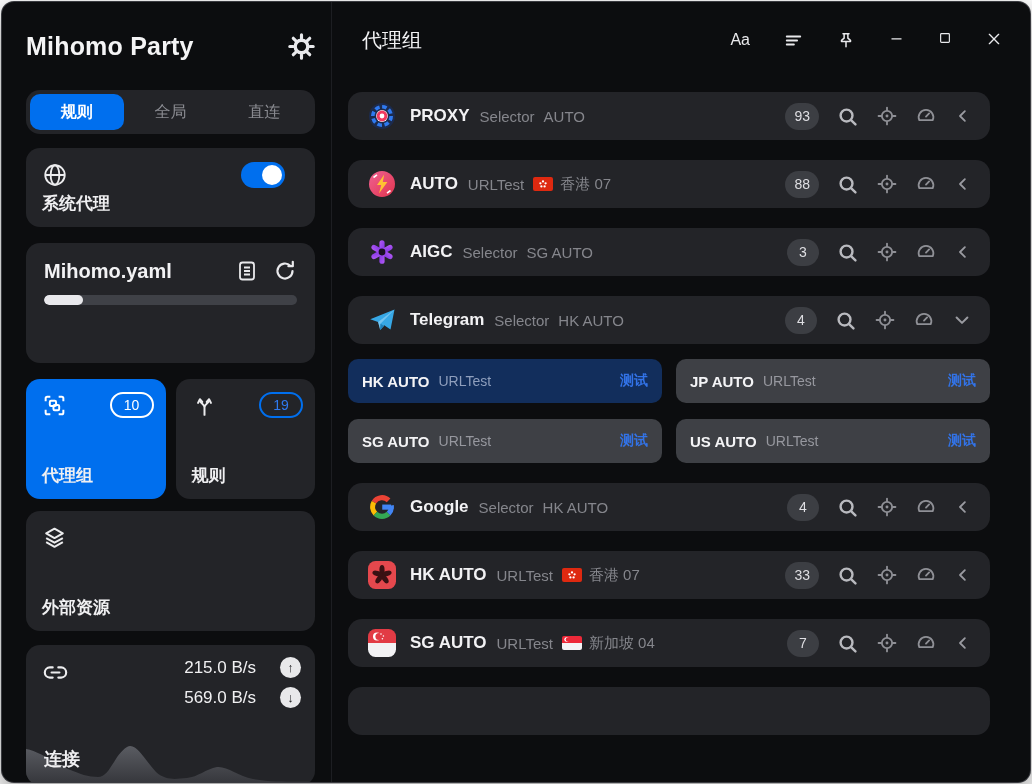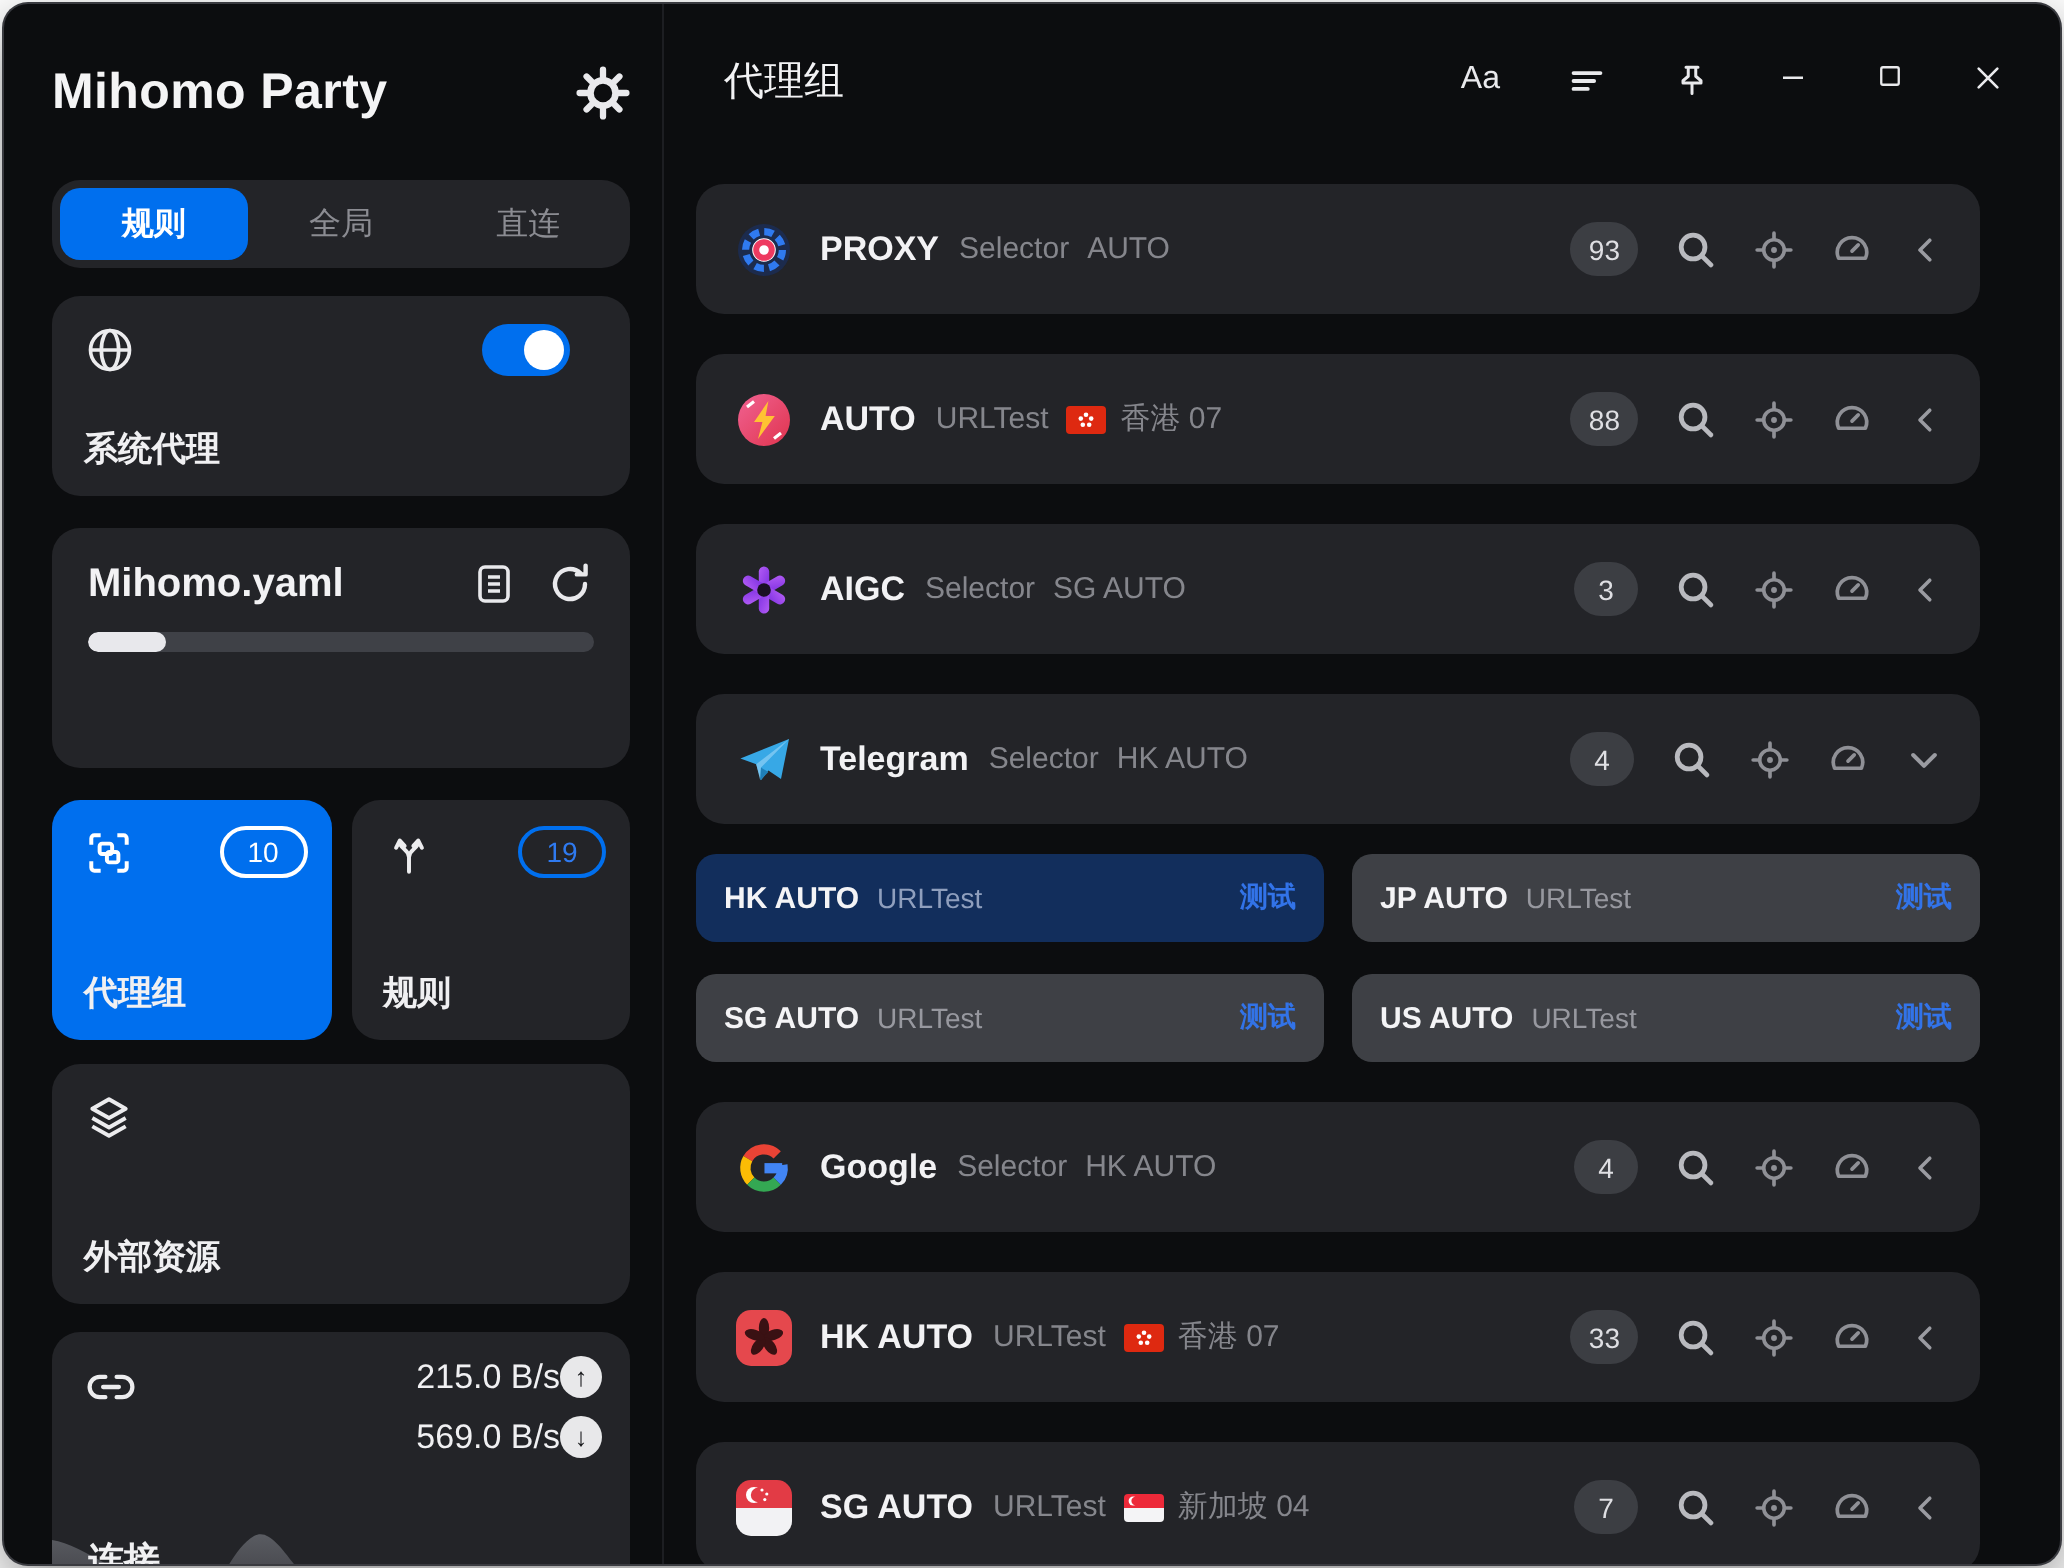--- a/index.html
+++ b/index.html
@@ -9,52 +9,52 @@
   
   .sidebar{position:absolute;left:0;top:0;bottom:0;width:330px;padding:0 16px 0 24px;border-right:1px solid #1d1e22;}
   .sb-header{margin-top:26px;height:36px;display:flex;align-items:center;justify-content:space-between;gap:29px;}
   .app-title{font-size:25px;font-weight:bold;color:#f4f4f5;letter-spacing:.2px;}
   .icon-btn{background:none;border:none;padding:0;color:#e9e9ec;cursor:pointer;display:flex;align-items:center;justify-content:center;}
   .card{background:var(--card,#232428);border-radius:14px;}
   .tabs{margin-top:26px;height:44px;display:flex;padding:4px;align-items:stretch;}
   .tab{flex:1;display:flex;align-items:center;justify-content:center;font-size:16px;color:#8b8c92;border-radius:10px;cursor:pointer;}
   .tab.active{background:var(--accent,#006fee);color:#fff;font-weight:bold;}
   .row2{display:flex;gap:10px;margin-top:14px;}
-  .sq-card{flex:1;height:100px;padding:14px 30px 12px 16px;position:relative;cursor:pointer;}
+  .sq-card{flex:1;height:79px;padding:14px 30px 12px 16px;position:relative;cursor:pointer;}
   .sq-top{display:flex;align-items:center;justify-content:space-between;color:#ececee;}
   .sq-label{position:absolute;left:16px;bottom:12px;font-size:17px;font-weight:bold;color:#f0f0f2;}
   .switch{width:44px;height:26px;border-radius:13px;background:var(--accent,#006fee);position:relative;flex:none;}
   .switch .knob{position:absolute;top:3px;right:3px;width:20px;height:20px;border-radius:50%;background:#fff;}
   .profile{margin-top:16px;height:120px;padding:16px 18px 14px 18px;cursor:pointer;}
   .profile-top{display:flex;align-items:flex-end;justify-content:space-between;}
   .profile-name{font-size:20px;font-weight:bold;color:#f2f2f4;}
   .profile-actions{display:flex;gap:14px;color:#e6e6e9;}
   .profile-meta{display:flex;justify-content:space-between;margin-top:14px;font-size:15px;color:#d9d9dd;}
   .progress{margin-top:12px;height:10px;border-radius:5px;background:#3f4147;overflow:hidden;}
   .progress>i{display:block;height:100%;background:#e8e8ec;border-radius:5px;}
   .nav-card{flex:1;height:120px;padding:14px 14px 12px 16px;position:relative;cursor:pointer;color:#ededf0;}
   .nav-card.active{background:var(--accent,#006fee);}
   .nav-badge{position:absolute;right:12px;top:13px;min-width:44px;height:26px;border-radius:13px;border:2px solid var(--accent,#006fee);
     color:var(--accent-text,#2f7af0);display:flex;align-items:center;justify-content:center;font-size:14px;padding:0 8px;}
   .nav-card.active .nav-badge{border-color:#fff;color:#fff;}
   .nav-label{position:absolute;left:16px;bottom:12px;font-size:17px;font-weight:bold;color:#f0f0f2;}
   .conn{margin-top:14px;height:140px;position:relative;padding:14px 16px;overflow:hidden;cursor:pointer;}
   .conn-speeds{position:absolute;right:14px;top:12px;text-align:right;font-size:17px;color:#f0f0f2;}
-  .speed-line{display:flex;align-items:center;justify-content:center;gap:0;margin-bottom:9px;}
+  .speed-line{display:flex;align-items:center;justify-content:center;gap:24px;margin-bottom:9px;}
   .speed-circle{width:21px;height:21px;border-radius:50%;background:#e8e8ea;color:#17181b;display:flex;align-items:center;justify-content:center;font-size:13px;font-weight:bold;}
   .conn-label{position:absolute;left:18px;bottom:14px;font-size:18px;font-weight:bold;color:#f0f0f2;z-index:2;}
   .sparkline{position:absolute;left:0;right:0;bottom:0;height:52px;}
   
   .main{position:absolute;left:330px;right:0;top:0;bottom:0;display:flex;flex-direction:column;}
   .titlebar{height:76px;flex:none;display:flex;align-items:center;padding:0 28px 0 30px;}
   .page-title{font-size:20px;color:#f2f2f4;}
   .tb-actions{margin-left:auto;display:flex;align-items:flex-start;gap:34px;color:#e8e8ea;}
   .tb-btn{font-size:16px;}
   .content{flex:1;display:flex;flex-direction:column;gap:20px;padding:14px 40px 0 16px;overflow:hidden;}
-  .group-card{height:65px;flex:none;background:var(--card,#232428);border-radius:14px;display:flex;align-items:center;
+  .group-card{height:48px;flex:none;background:var(--card,#232428);border-radius:14px;display:flex;align-items:center;
     padding:0 18px 0 20px;cursor:pointer;}
   .g-logo{width:28px;height:28px;flex:none;margin-right:14px;display:flex;align-items:center;justify-content:center;}
   .g-name{font-size:17px;font-weight:bold;color:#f2f2f4;white-space:nowrap;}
   .g-type{font-size:15px;color:#85868c;margin-left:10px;white-space:nowrap;}
   .g-current{font-size:15px;color:#85868c;margin-left:9px;white-space:nowrap;display:flex;align-items:center;gap:7px;}
   .flag-chip{width:20px;height:14px;border-radius:2px;overflow:hidden;flex:none;display:inline-block;}
   .g-right{margin-left:auto;display:flex;align-items:center;gap:17px;}
   .count-badge{min-width:32px;height:27px;border-radius:14px;background:#3c3e43;color:#dfdfe3;font-size:14px;
     display:flex;align-items:center;justify-content:center;padding:0 9px;}
   .act{color:#8f9096;}

